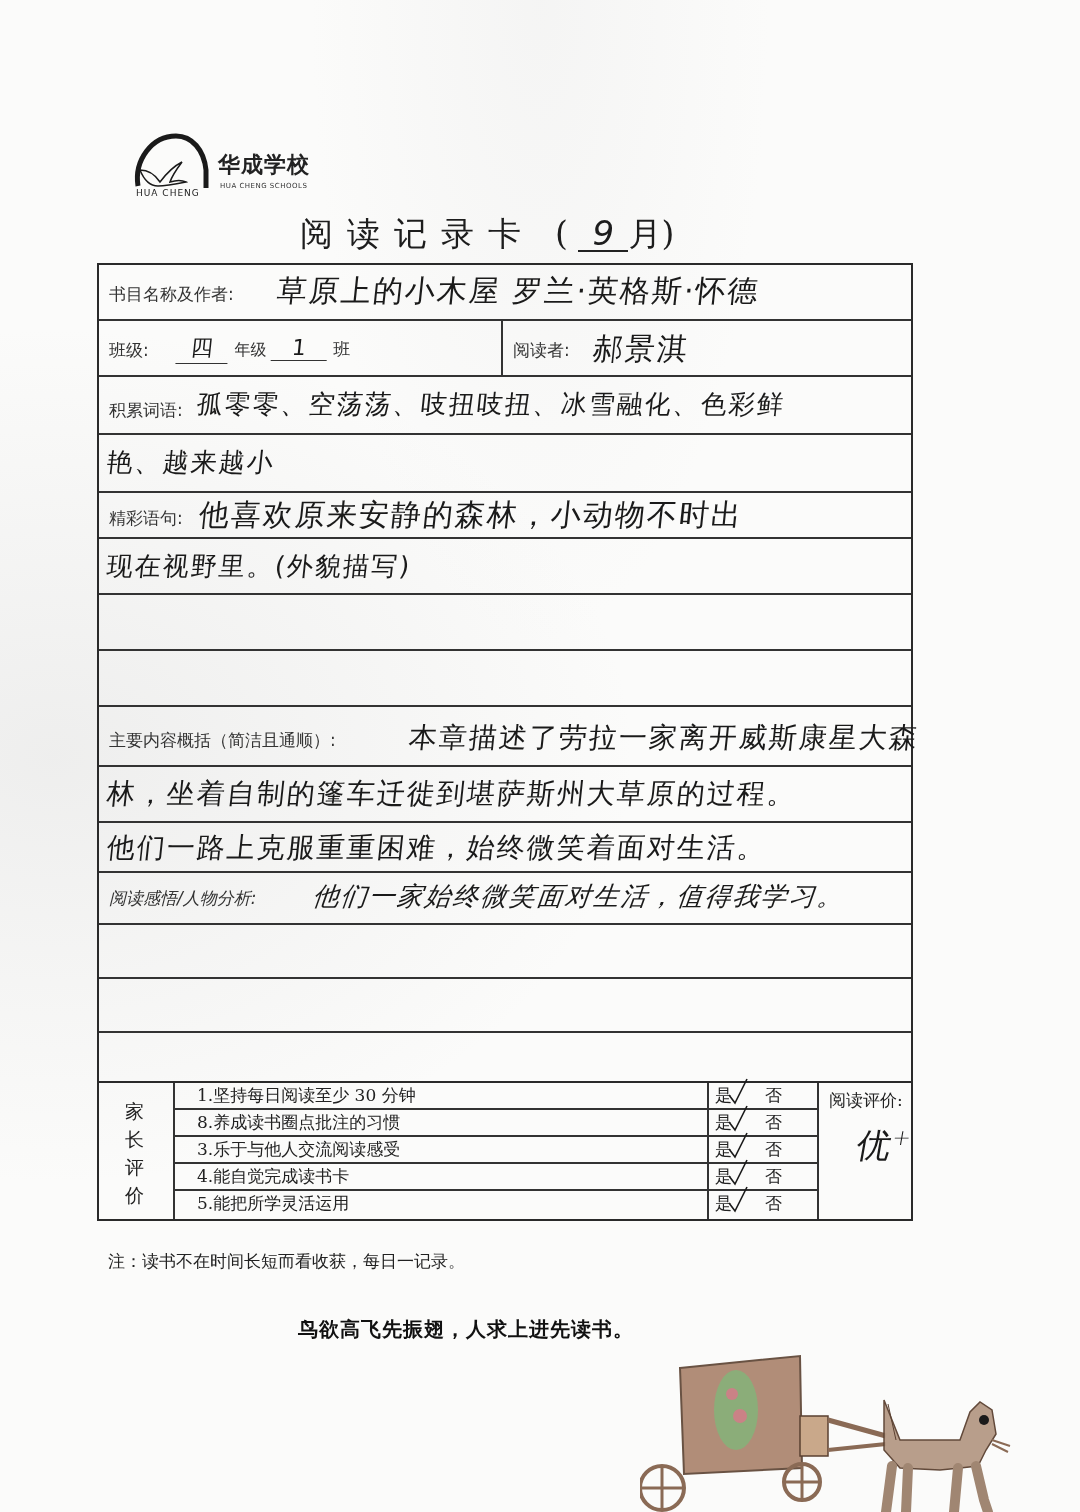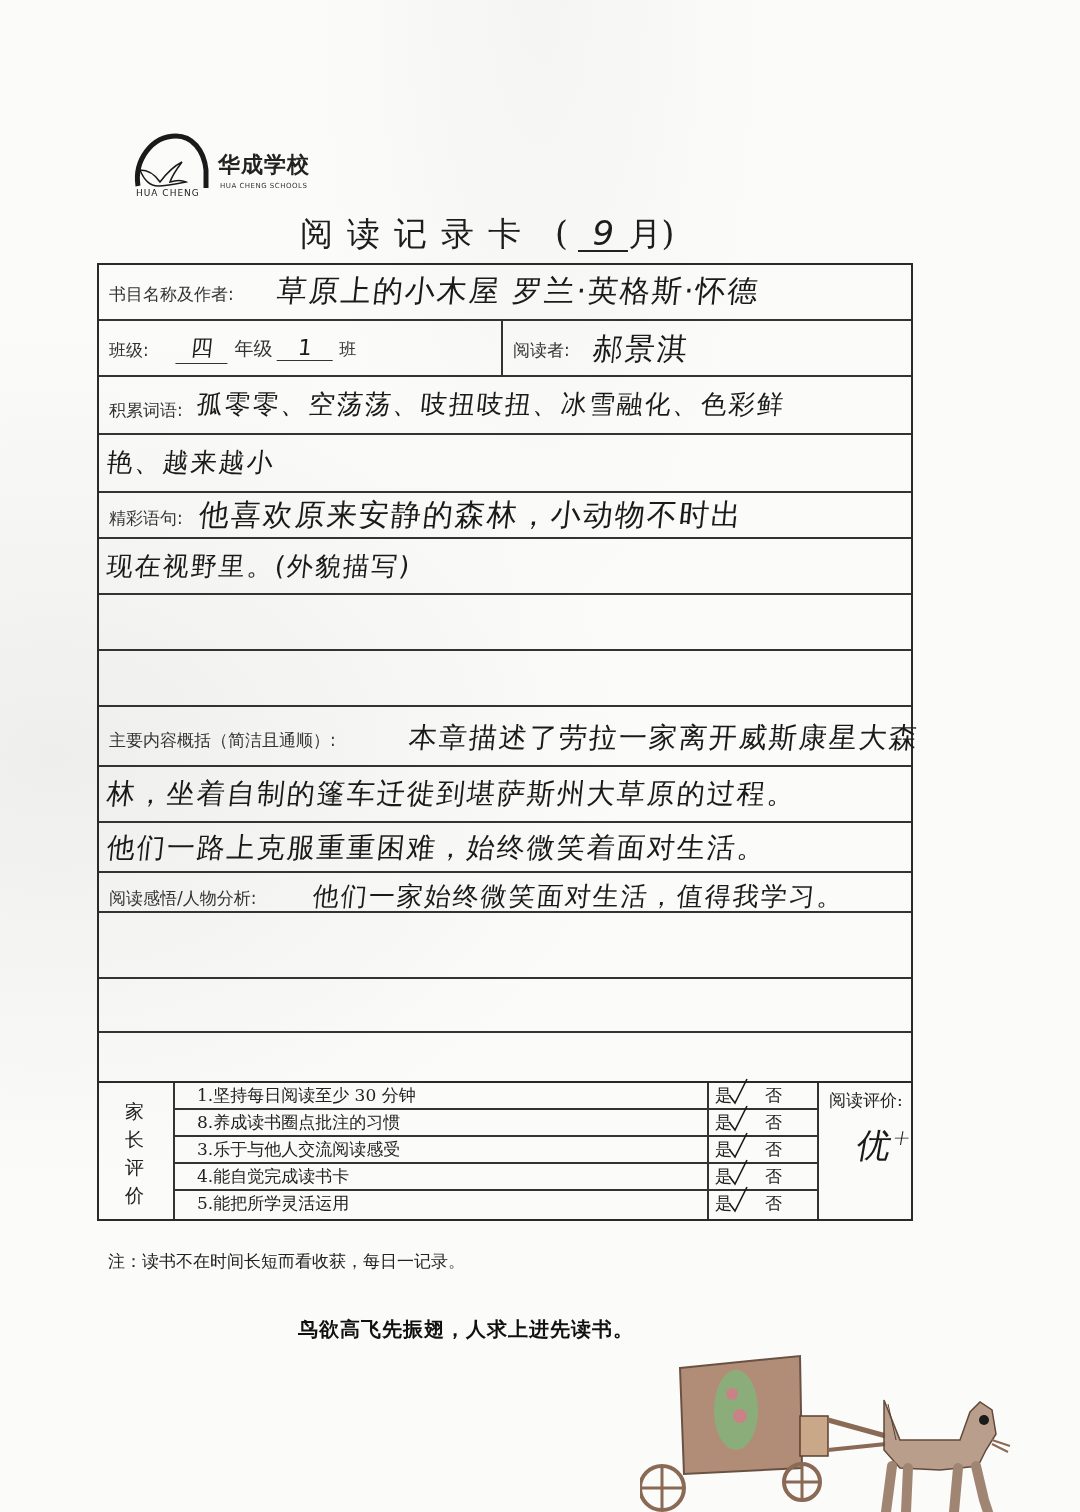--- a/index.html
+++ b/index.html
@@ -78,21 +78,21 @@
 
   <div class="row" style="top:0;height:56px;">
     <span class="lbl" style="top:18px;">书目名称及作者:</span>
     <span class="hw" style="left:178px;top:6px;">草原上的小木屋  罗兰·英格斯·怀德</span>
   </div>
 
   <div class="row" style="top:56px;height:56px;">
     <span class="lbl" style="top:18px;">班级:</span>
     <span class="lbl" style="left:78px;top:12px;">
       <span class="blank hw small" style="position:relative;width:52px;left:0;top:0;">四</span>
-      <span style="font-size:19px;">年级</span>
+      <span style="font-size:16px;">年级</span>
       <span class="blank hw small" style="position:relative;width:56px;left:0;top:0;">1</span>
       <span style="font-size:17px;">班</span>
     </span>
     <div class="vdiv" style="left:402px;"></div>
     <span class="lbl" style="left:414px;top:18px;">阅读者:</span>
     <span class="hw" style="left:494px;top:8px;">郝景淇</span>
   </div>
 
   <div class="row" style="top:112px;height:58px;">
     <span class="lbl" style="top:22px;">积累词语:</span>
@@ -116,21 +116,21 @@
     <span class="lbl" style="top:22px;">主要内容概括（简洁且通顺）:</span>
     <span class="hw" style="left:310px;top:12px;font-size:28px;">本章描述了劳拉一家离开威斯康星大森</span>
   </div>
   <div class="row" style="top:502px;height:56px;">
     <span class="hw" style="left:8px;top:8px;font-size:28px;">林，坐着自制的篷车迁徙到堪萨斯州大草原的过程。</span>
   </div>
   <div class="row" style="top:558px;height:50px;">
     <span class="hw" style="left:8px;top:6px;font-size:28px;">他们一路上克服重重困难，始终微笑着面对生活。</span>
   </div>
 
-  <div class="row" style="top:608px;height:40px;">
+  <div class="row" style="top:608px;height:52px;font-style:italic;">
     <span class="lbl" style="top:14px;">阅读感悟/人物分析:</span>
     <span class="hw" style="left:214px;top:6px;font-size:26px;">他们一家始终微笑面对生活，值得我学习。</span>
   </div>
   <div class="row" style="top:660px;height:54px;"></div>
   <div class="row" style="top:714px;height:54px;"></div>
   <div class="row last" style="top:768px;height:50px;"></div>
 </div>
 
 <div class="parent-table">
   <div class="pcol-head">

